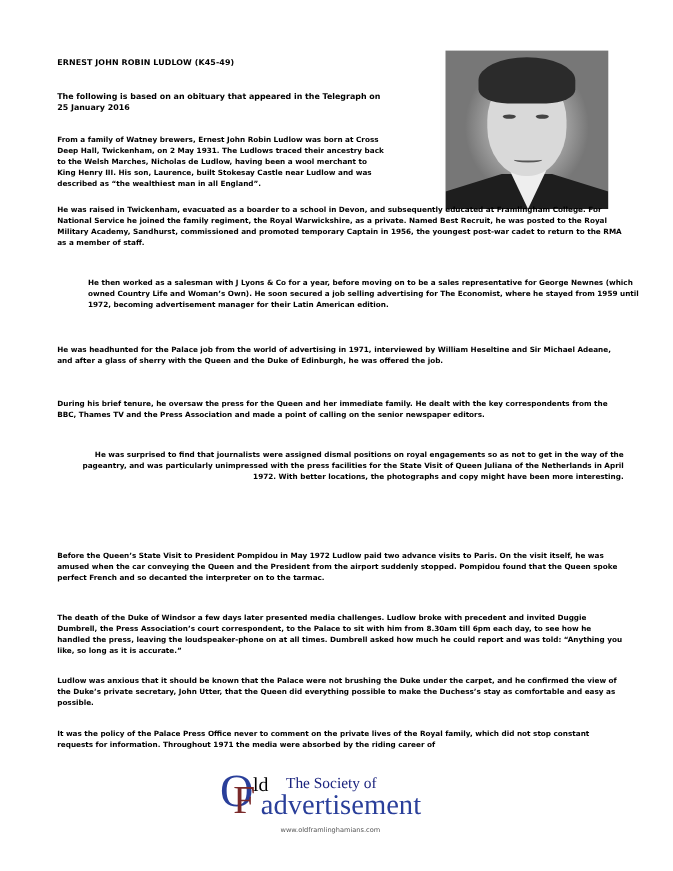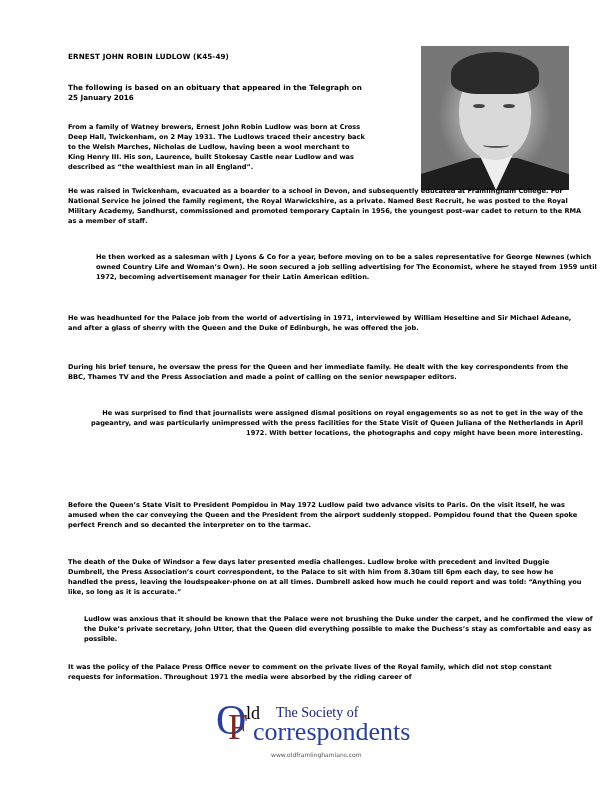--- a/index.html
+++ b/index.html
@@ -1,18 +1,18 @@
 <!DOCTYPE html>
 <html><head>
 <meta charset="utf-8">
 <style>
   html, body { margin: 0; padding: 0; background: #ffffff; }
   body { width: 612px; height: 792px; position: relative; overflow: hidden;
          font-family: "DejaVu Sans", sans-serif; color: #000; }
-  .page { position: absolute; left: 16px; top: 0; width: 542px; height: 792px; }
+  .page { position: absolute; left: 0; top: 0; width: 542px; height: 792px; }
   .heading { position: absolute; left: 52px; top: 52px; font-size: 7.2px; font-weight: bold; letter-spacing: 0.1px; }
   .intro { position: absolute; left: 52px; top: 83px; width: 300px; font-size: 7.2px; font-weight: bold; line-height: 10px; }
   .para { position: absolute; left: 52px; font-size: 6.6px; font-weight: bold; line-height: 10px; width: 515px; }
   .p1 { top: 122px; width: 300px; }
   .photo { position: absolute; left: 405px; top: 46px; width: 148px; height: 144px;
            background: radial-gradient(ellipse 38% 44% at 50% 48%, #cfcfcf 0%, #a8a8a8 55%, #777 100%);
            overflow: hidden; }
   .photo .hair { position: absolute; left: 30px; top: 6px; width: 88px; height: 42px; border-radius: 50% 50% 30% 30%; background: #2b2b2b; }
   .photo .face { position: absolute; left: 38px; top: 22px; width: 72px; height: 92px; border-radius: 45% 45% 48% 48%; background: #d9d9d9; }
   .photo .eye1, .photo .eye2 { position: absolute; top: 58px; width: 12px; height: 4px; background: #444; border-radius: 50%; }
@@ -46,24 +46,24 @@
   </div>
 
   <div class="para p1">From a family of Watney brewers, Ernest John Robin Ludlow was born at Cross Deep Hall, Twickenham, on 2 May 1931. The Ludlows traced their ancestry back to the Welsh Marches, Nicholas de Ludlow, having been a wool merchant to King Henry III. His son, Laurence, built Stokesay Castle near Ludlow and was described as “the wealthiest man in all England”.</div>
   <div class="para" style="top:186px;">He was raised in Twickenham, evacuated as a boarder to a school in Devon, and subsequently educated at Framlingham College. For National Service he joined the family regiment, the Royal Warwickshire, as a private. Named Best Recruit, he was posted to the Royal Military Academy, Sandhurst, commissioned and promoted temporary Captain in 1956, the youngest post-war cadet to return to the RMA as a member of staff.</div>
   <div class="para" style="top:252px;margin-left:28px;">He then worked as a salesman with J Lyons &amp; Co for a year, before moving on to be a sales representative for George Newnes (which owned Country Life and Woman’s Own). He soon secured a job selling advertising for The Economist, where he stayed from 1959 until 1972, becoming advertisement manager for their Latin American edition.</div>
   <div class="para" style="top:313px;">He was headhunted for the Palace job from the world of advertising in 1971, interviewed by William Heseltine and Sir Michael Adeane, and after a glass of sherry with the Queen and the Duke of Edinburgh, he was offered the job.</div>
   <div class="para" style="top:362px;">During his brief tenure, he oversaw the press for the Queen and her immediate family. He dealt with the key correspondents from the BBC, Thames TV and the Press Association and made a point of calling on the senior newspaper editors.</div>
   <div class="para" style="top:408px;text-align:right;">He was surprised to find that journalists were assigned dismal positions on royal engagements so as not to get in the way of the pageantry, and was particularly unimpressed with the press facilities for the State Visit of Queen Juliana of the Netherlands in April 1972. With better locations, the photographs and copy might have been more interesting.</div>
   <div class="para" style="top:500px;">Before the Queen’s State Visit to President Pompidou in May 1972 Ludlow paid two advance visits to Paris. On the visit itself, he was amused when the car conveying the Queen and the President from the airport suddenly stopped. Pompidou found that the Queen spoke perfect French and so decanted the interpreter on to the tarmac.</div>
   <div class="para" style="top:557px;">The death of the Duke of Windsor a few days later presented media challenges. Ludlow broke with precedent and invited Duggie Dumbrell, the Press Association’s court correspondent, to the Palace to sit with him from 8.30am till 6pm each day, to see how he handled the press, leaving the loudspeaker-phone on at all times. Dumbrell asked how much he could report and was told: “Anything you like, so long as it is accurate.”</div>
-  <div class="para" style="top:614px;margin-left:16px;">Ludlow was anxious that it should be known that the Palace were not brushing the Duke under the carpet, and he confirmed the view of the Duke’s private secretary, John Utter, that the Queen did everything possible to make the Duchess’s stay as comfortable and easy as possible.</div>
+  <div class="para" style="top:614px;">Ludlow was anxious that it should be known that the Palace were not brushing the Duke under the carpet, and he confirmed the view of the Duke’s private secretary, John Utter, that the Queen did everything possible to make the Duchess’s stay as comfortable and easy as possible.</div>
   <div class="para" style="top:662px;">It was the policy of the Palace Press Office never to comment on the private lives of the Royal family, which did not stop constant requests for information. Throughout 1971 the media were absorbed by the riding career of</div>
 
   <div class="logo">
     <span class="bigO">O</span>
     <span class="bigF">F</span>
     <span class="ld">ld</span>
     <span class="society">The Society of</span>
-    <span class="rest">correspondents</span>
+    <span class="rest">advertisement</span>
     <span class="url">www.oldframlinghamians.com</span>
   </div>
 </div>
 
 </body></html>

